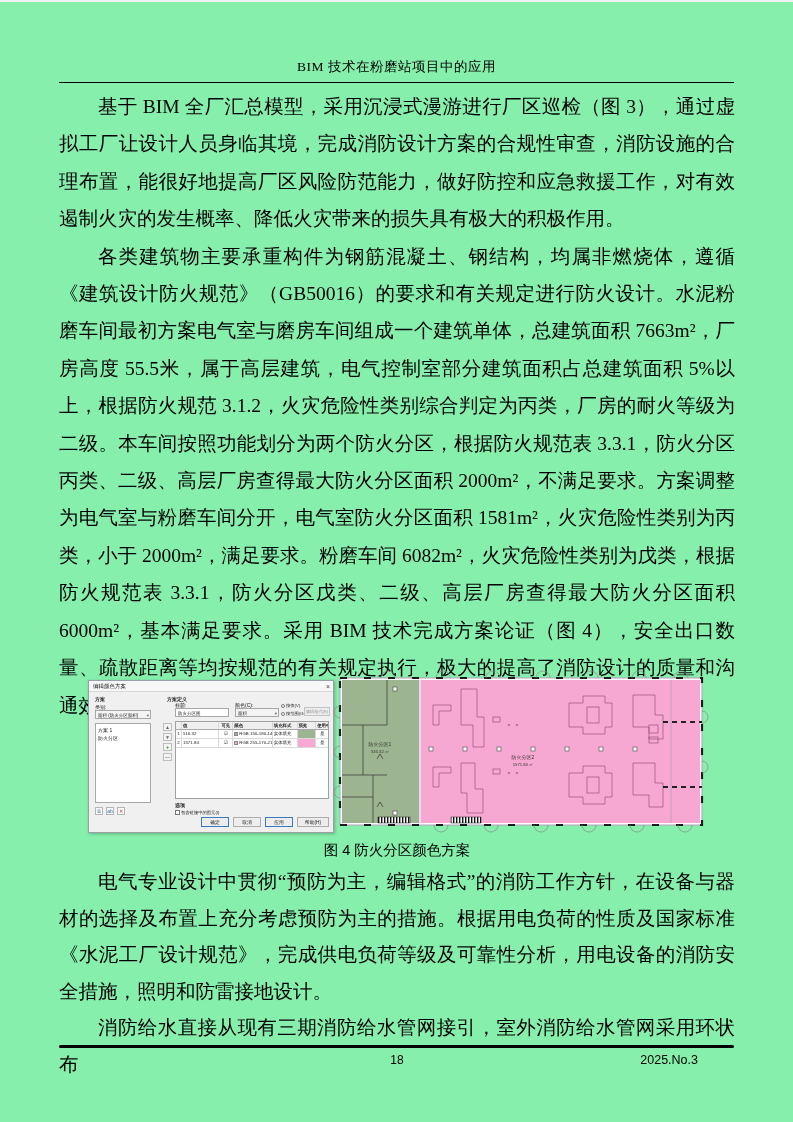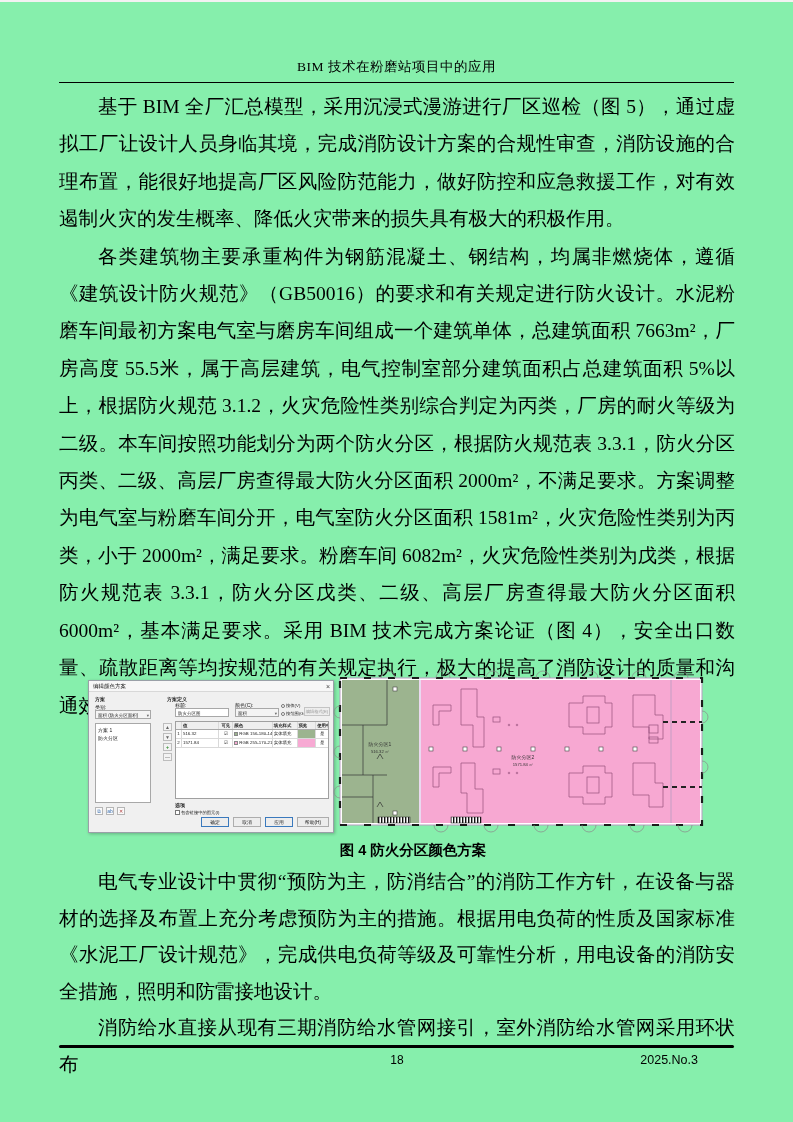--- a/index.html
+++ b/index.html
@@ -11,22 +11,22 @@
            font-size:13.5px;letter-spacing:.5px;}
   .hdr-rule{position:absolute;top:82px;left:59px;width:675px;height:0;border-top:1.6px solid #000;}
   
   .flow{position:absolute;left:59px;width:676px;font-size:19.5px;line-height:37.4px;
         text-align:justify;}
   .flow p{margin:0;text-indent:2em;}
   .flow1{top:88px;}
   .flow2{top:864px;line-height:36.6px;}
   
   .figure{position:absolute;top:667px;left:59px;width:676px;height:172px;}
-  .caption{position:absolute;top:841px;left:75px;width:676px;text-align:center;
-           font-family:"Liberation Sans","DejaVu Sans",sans-serif;font-weight:bold;font-size:14.5px;}
+  .caption{position:absolute;top:841px;left:59px;width:676px;text-align:center;
+           font-family:"Liberation Sans","DejaVu Sans",sans-serif;font-weight:normal;font-size:14.5px;}
   
   .ftr-rule{position:absolute;top:1045px;left:59px;width:675px;height:3px;background:#000;border-radius:2px;}
   .ftr-page{position:absolute;top:1053px;left:59px;width:676px;text-align:center;
             font-family:"Liberation Sans","DejaVu Sans",sans-serif;font-size:12px;}
   .ftr-issue{position:absolute;top:1053px;right:95px;
              font-family:"Liberation Sans","DejaVu Sans",sans-serif;font-size:12.5px;}
 
   
   .dlg{position:absolute;left:29px;top:13px;width:244px;height:151px;background:#f0f0f0;
        border:1px solid #9aa0a8;box-shadow:1px 1px 3px rgba(0,0,0,.25);
@@ -88,21 +88,21 @@
 </head>
 <body>
 
 <div class="page">
   <div class="topline"></div>
 
   <div class="runhead">BIM 技术在粉磨站项目中的应用</div>
   <div class="hdr-rule"></div>
 
   <div class="flow flow1">
-    <p>基于 BIM 全厂汇总模型，采用沉浸式漫游进行厂区巡检（图 5），通过虚拟工厂让设计人员身临其境，完成消防设计方案的合规性审查，消防设施的合理布置，能很好地提高厂区风险防范能力，做好防控和应急救援工作，对有效遏制火灾的发生概率、降低火灾带来的损失具有极大的积极作用。</p>
+    <p>基于 BIM 全厂汇总模型，采用沉浸式漫游进行厂区巡检（图 3），通过虚拟工厂让设计人员身临其境，完成消防设计方案的合规性审查，消防设施的合理布置，能很好地提高厂区风险防范能力，做好防控和应急救援工作，对有效遏制火灾的发生概率、降低火灾带来的损失具有极大的积极作用。</p>
     <p>各类建筑物主要承重构件为钢筋混凝土、钢结构，均属非燃烧体，遵循《建筑设计防火规范》（GB50016）的要求和有关规定进行防火设计。水泥粉磨车间最初方案电气室与磨房车间组成一个建筑单体，总建筑面积 7663m²，厂房高度 55.5米，属于高层建筑，电气控制室部分建筑面积占总建筑面积 5%以上，根据防火规范 3.1.2，火灾危险性类别综合判定为丙类，厂房的耐火等级为二级。本车间按照功能划分为两个防火分区，根据防火规范表 3.3.1，防火分区丙类、二级、高层厂房查得最大防火分区面积 2000m²，不满足要求。方案调整为电气室与粉磨车间分开，电气室防火分区面积 1581m²，火灾危险性类别为丙类，小于 2000m²，满足要求。粉磨车间 6082m²，火灾危险性类别为戊类，根据防火规范表 3.3.1，防火分区戊类、二级、高层厂房查得最大防火分区面积 6000m²，基本满足要求。采用 BIM 技术完成方案论证（图 4），安全出口数量、疏散距离等均按规范的有关规定执行，极大的提高了消防设计的质量和沟通效率。</p>
   </div>
 
   <div class="figure">
 
     <div class="dlg">
       <div class="dlg-titlebar">编辑颜色方案</div>
       <span class="dlg-close">×</span>
 
       <span class="lab" style="left:6px;top:15px;font-weight:bold;">方案</span>
@@ -267,20 +267,20 @@
           <text x="190" y="92" font-size="5">防火分区2</text>
           <text x="190" y="99" font-size="4.2">1571.84 ㎡</text>
         </g>
       </svg>
     </div>
   </div>
 
   <div class="caption">图 4  防火分区颜色方案</div>
 
   <div class="flow flow2">
-    <p>电气专业设计中贯彻“预防为主，防消结合”的消防工作方针，在设备与器材的选择及布置上充分考虑预防为主的措施。根据用电负荷的性质及国家标准《水泥工厂设计规范》，完成供电负荷等级及可靠性分析，用电设备的消防安全措施，照明和防雷接地设计。</p>
+    <p>电气专业设计中贯彻“预防为主，编辑格式”的消防工作方针，在设备与器材的选择及布置上充分考虑预防为主的措施。根据用电负荷的性质及国家标准《水泥工厂设计规范》，完成供电负荷等级及可靠性分析，用电设备的消防安全措施，照明和防雷接地设计。</p>
     <p>消防给水直接从现有三期消防给水管网接引，室外消防给水管网采用环状布</p>
   </div>
 
   <div class="ftr-rule"></div>
   <div class="ftr-page">18</div>
   <div class="ftr-issue">2025.No.3</div>
 </div>
 
 </body></html>

